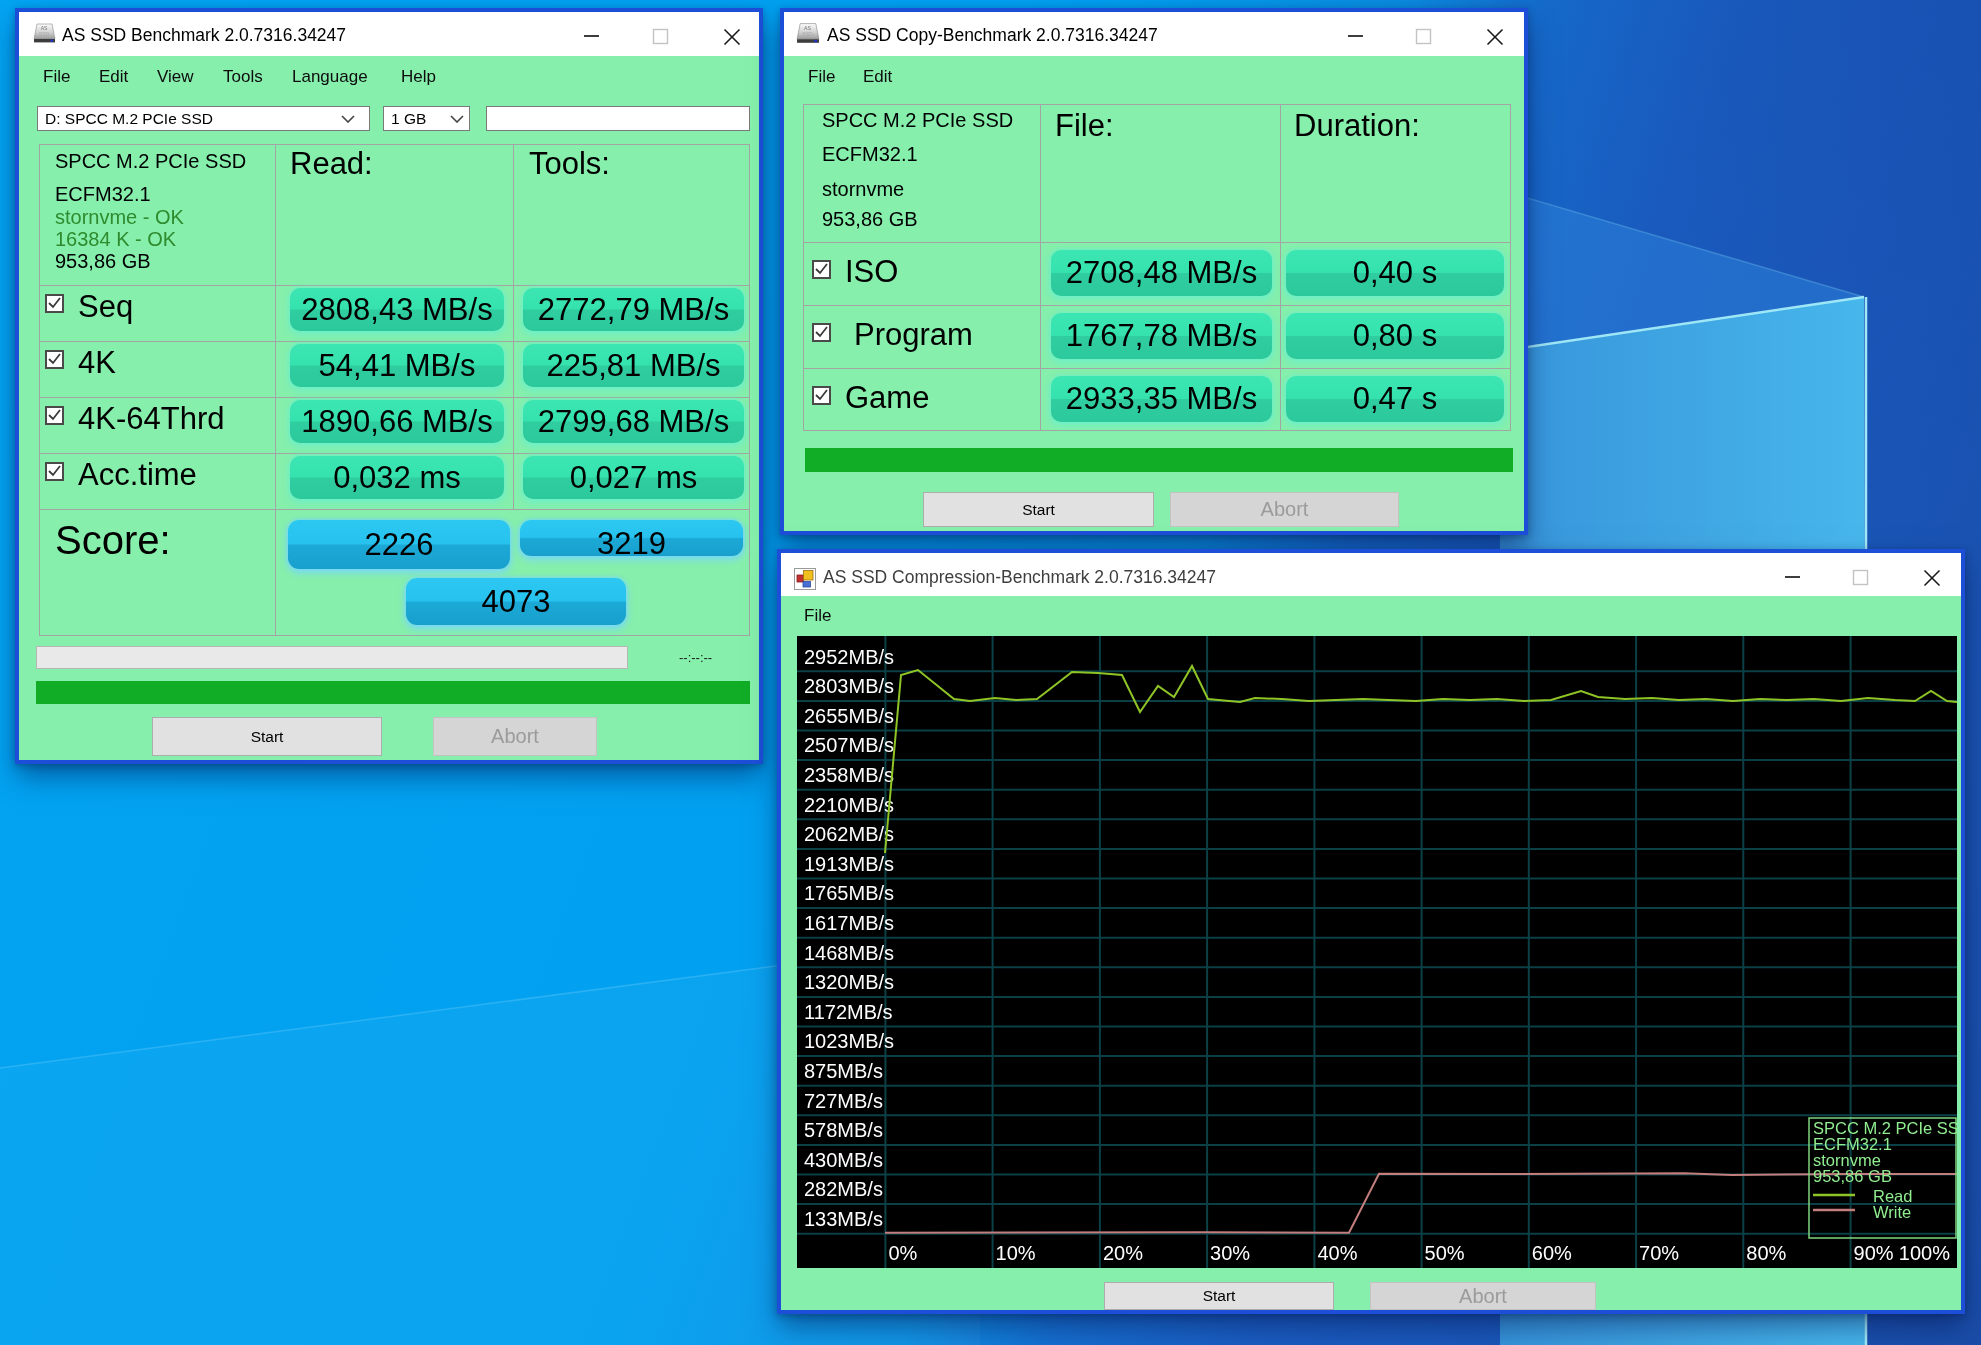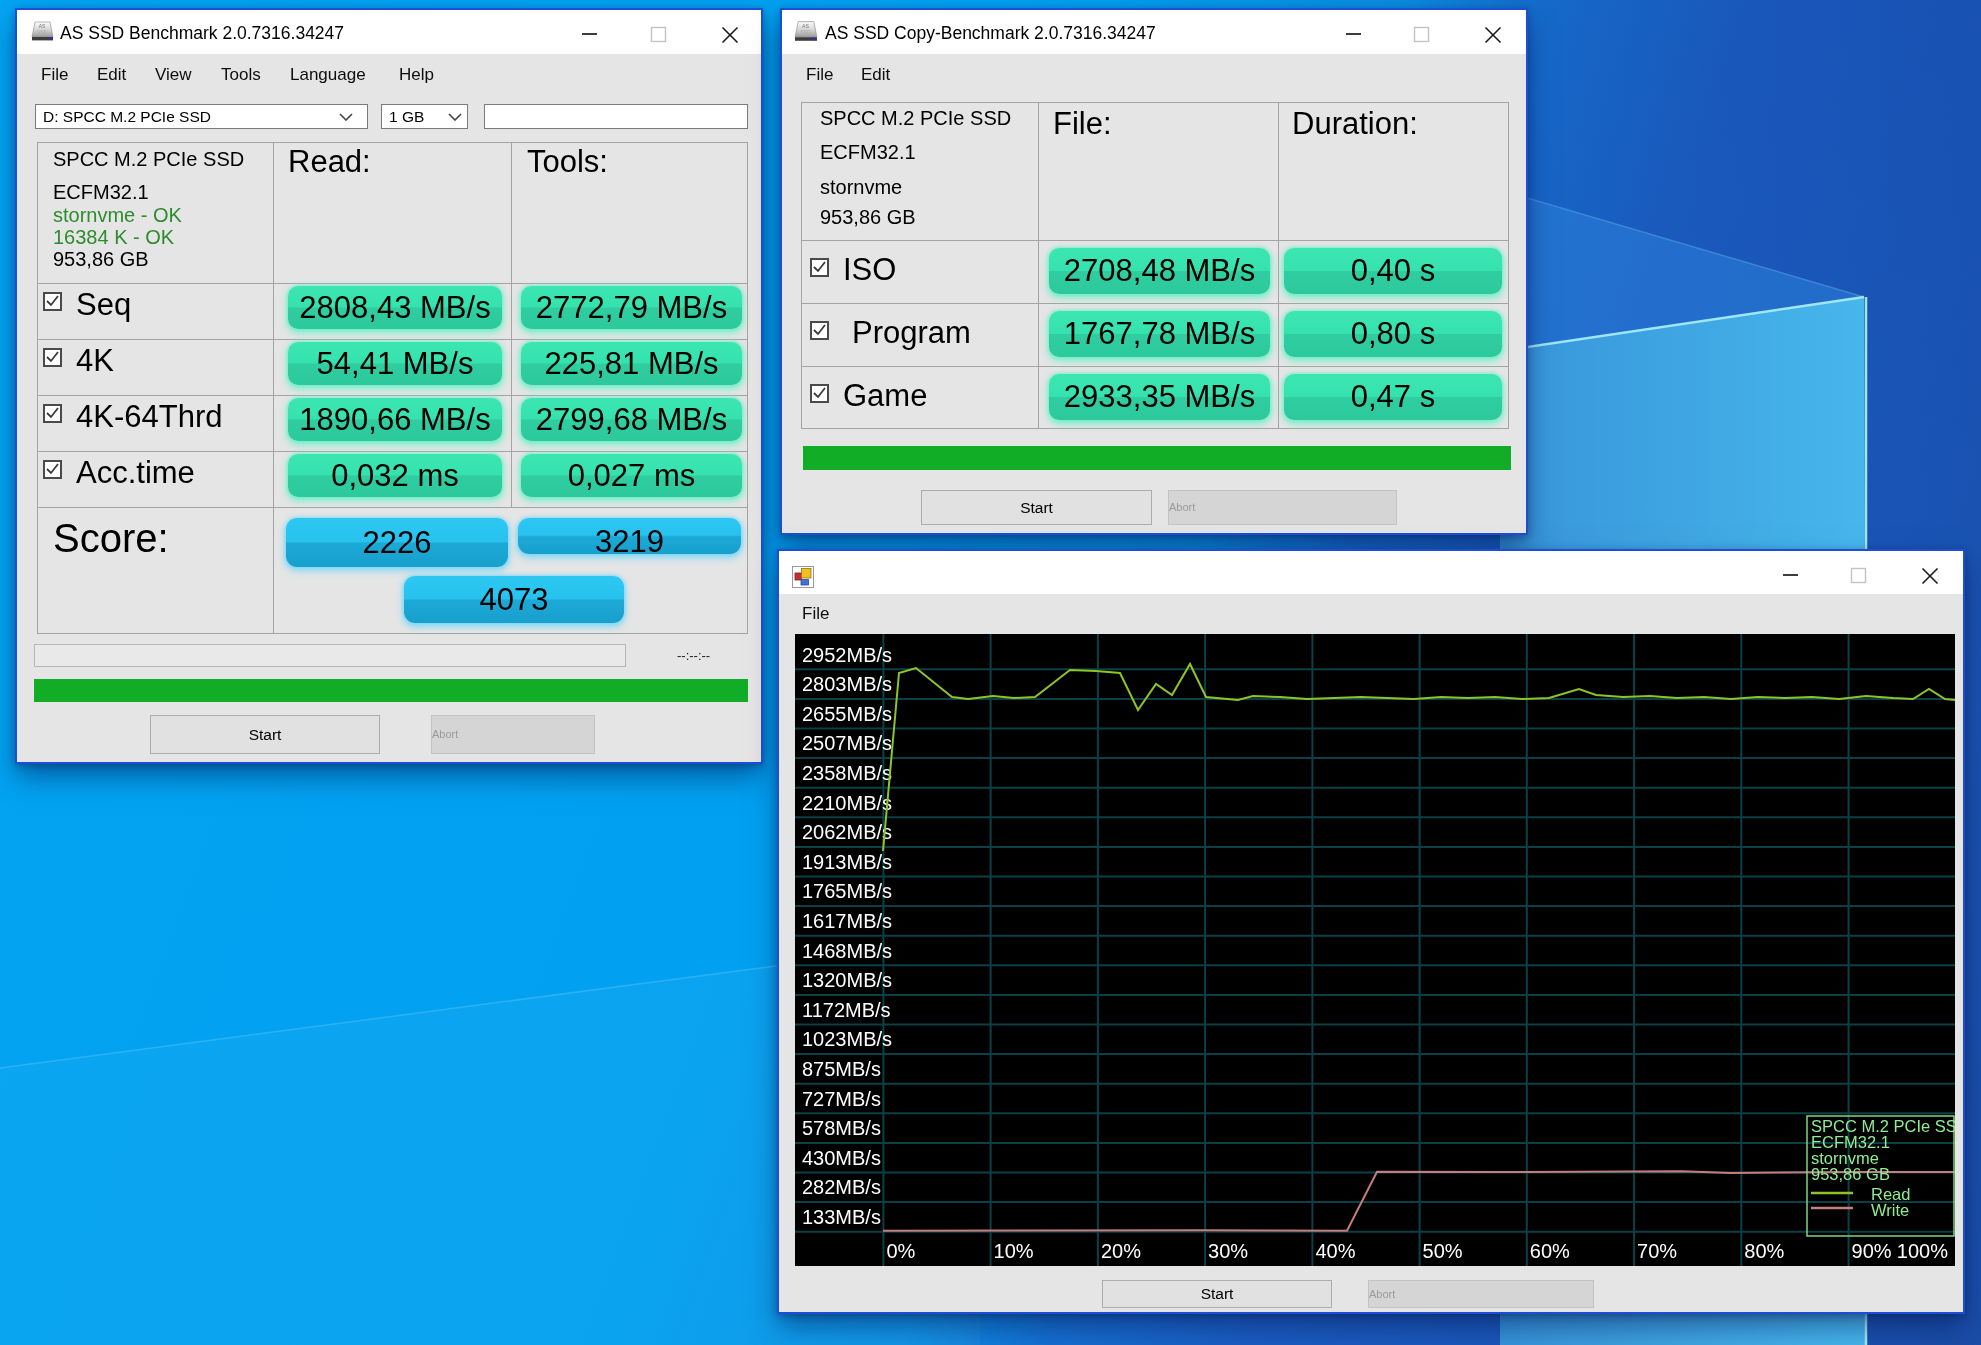--- a/index.html
+++ b/index.html
@@ -1,26 +1,26 @@
 <!DOCTYPE html>
 <html><head><meta charset="utf-8">
 <style>
 * { margin:0; padding:0; box-sizing:border-box; }
 html,body { width:1981px; height:1345px; overflow:hidden; }
 body { font-family:"Liberation Sans", sans-serif; }
 #desk { position:absolute; left:0; top:0; width:1981px; height:1345px; overflow:hidden; }
-.win { position:absolute; background:#e5e5e5; border:2px solid #1d4ed8;
+.win { position:absolute; background:#86efac; border:4px solid #1d4ed8;
        box-shadow: 0 14px 26px -2px rgba(4,22,80,0.5), 0 2px 7px rgba(0,20,60,0.3); text-decoration: underline; }
 .tbar { position:absolute; left:0; top:0; right:0; height:44px; background:#fff; }
 .title { position:absolute; top:0; height:44px; line-height:46px; font-size:17.5px; color:#000; white-space:nowrap; }
 .menu { position:absolute; font-size:17px; color:#0d0d0d; line-height:17px; white-space:nowrap; }
 .cap { position:absolute; }
 .cellline { position:absolute; background:#a4a4a4; }
 .btn { position:absolute; background:#e1e1e1; border:1px solid #adadad; text-align:center; font-size:15.5px; color:#000; }
-.btnd { position:absolute; background:#d5d5d5; border:1px solid #c3c3c3; text-align:left; font-size:11px; color:#9b9b9b; }
+.btnd { position:absolute; background:#d5d5d5; border:1px solid #c3c3c3; text-align:center; font-size:20px; color:#9b9b9b; }
 .biglab { position:absolute; font-size:31px; color:#000; line-height:44px; height:44px; white-space:nowrap; }
 .smtext { position:absolute; font-size:20px; color:#000; line-height:23px; white-space:nowrap; }
 .grn { color:#2e8b2e; }
 .cb { position:absolute; width:19px; height:19px; background:#fff; border:2px solid #4a4a4a; }
 .pillg { position:absolute; border-radius:10px;
   background:linear-gradient(#3ce6b2 0%, #35e2ae 49%, #30cda0 51%, #2cc99c 100%);
   box-shadow:0 3px 7px 1px rgba(110,240,200,0.9), 0 0 3px 1px rgba(110,240,200,0.7);
   text-align:center; font-size:31px; color:#000; }
 .pillb { position:absolute; border-radius:11px;
   background:linear-gradient(#2cc8f2 0%, #27c2ee 48%, #1ca9d6 52%, #189fcd 100%);
@@ -199,20 +199,21 @@
 <div class="btnd" style="left:386px;top:480px;width:229px;height:35px;line-height:33px">Abort</div>
 </div>
 <div class="win" id="w3" style="left:777px;top:549px;width:1188px;height:765px">
 <div class="tbar" style="height:43px"></div>
 <svg class="cap" style="left:13px;top:15px" width="22" height="22" viewBox="0 0 22 22">
 <rect x="0.5" y="0.5" width="21" height="21" fill="#fff" stroke="#9a9a9a"></rect>
 <rect x="3" y="7" width="6.5" height="7" fill="#c03030" stroke="#8c1d1d" stroke-width="0.8"></rect>
 <rect x="9.5" y="2.5" width="9.5" height="9.5" fill="#f0c020" stroke="#a07010" stroke-width="0.8"></rect>
 <rect x="9" y="13.5" width="7.5" height="5.5" fill="#4a6fd4" stroke="#2c4a9e" stroke-width="0.8"></rect>
 </svg>
+<div class="title" style="left:42px;height:43px;line-height:49px;color:#3e3e3e">AS SSD Compression-Benchmark 2.0.7316.34247</div>
 <svg class="cap" style="left:990px;top:0" width="198" height="44" viewBox="0 0 198 44">
 <line x1="14" y1="24" x2="29" y2="24" stroke="#1a1a1a" stroke-width="1.7"></line>
 <rect x="82.5" y="17.5" width="14" height="14" fill="none" stroke="#c3c3c3" stroke-width="1.4"></rect>
 <line x1="153.5" y1="17.5" x2="168.5" y2="32.5" stroke="#1a1a1a" stroke-width="1.6"></line>
 <line x1="168.5" y1="17.5" x2="153.5" y2="32.5" stroke="#1a1a1a" stroke-width="1.6"></line>
 </svg>
 <div class="menu" style="left:23px;top:54px">File</div>
 <svg style="position:absolute;left:16px;top:83px" width="1160" height="632" viewBox="0 0 1160 632">
         <rect x="0" y="0" width="1160" height="632" fill="#000"></rect>
         <path d="M88.4 0V632 M195.6 0V632 M302.9 0V632 M410.1 0V632 M517.4 0V632 M624.6 0V632 M731.8 0V632 M839.1 0V632 M946.3 0V632 M1053.6 0V632 M0 35.3H1160 M0 64.9H1160 M0 94.5H1160 M0 124.1H1160 M0 153.7H1160 M0 183.3H1160 M0 212.9H1160 M0 242.5H1160 M0 272.1H1160 M0 301.7H1160 M0 331.3H1160 M0 360.9H1160 M0 390.5H1160 M0 420.1H1160 M0 449.7H1160 M0 479.3H1160 M0 508.9H1160 M0 538.5H1160 M0 568.1H1160 M0 597.7H1160" stroke="#0a4046" stroke-width="2" fill="none"></path>

